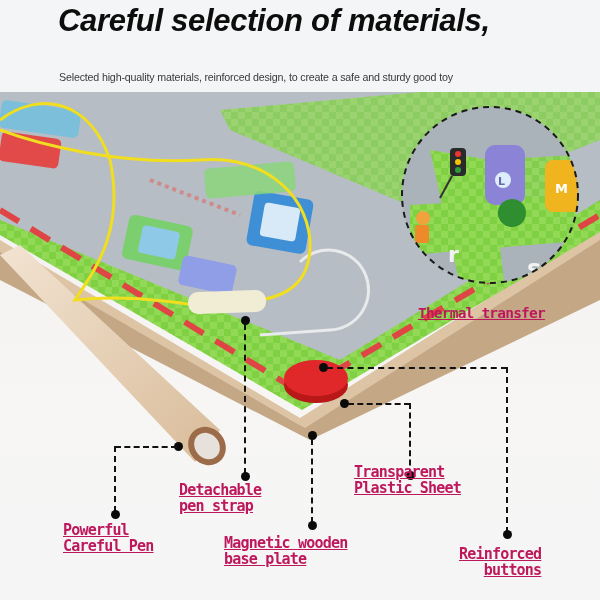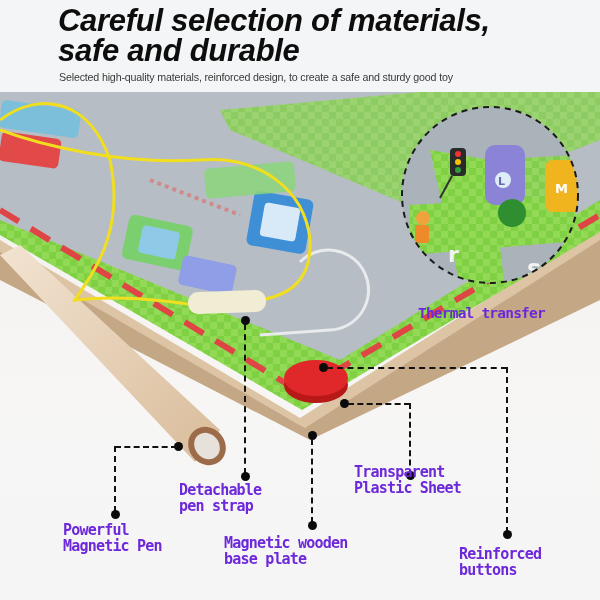--- a/index.html
+++ b/index.html
@@ -5,32 +5,31 @@
   * { margin:0; padding:0; box-sizing:border-box; }
   html, body { width:600px; height:600px; overflow:hidden; background:#f3f3f3; }
   body { position:relative; font-family:"DejaVu Sans", sans-serif; }
 
   .header { position:absolute; left:0; top:0; width:600px; height:92px; background:#f4f5f6; }
   .title { position:absolute; left:58px; top:6px; font-family:"Liberation Sans", sans-serif; font-weight:700; font-style:italic; font-size:31px; line-height:30px; color:#0d0d0d; letter-spacing:-0.3px; }
   .subtitle { position:absolute; left:59px; top:71px; font-family:"Liberation Sans", sans-serif; font-size:11.5px; color:#3a3a3a; letter-spacing:-0.2px; transform:scaleX(0.93); transform-origin:left; white-space:nowrap; }
 
   .photo { position:absolute; left:0; top:92px; width:600px; height:508px; overflow:hidden; background:linear-gradient(180deg,#f1efed 0%,#f7f6f5 60%,#f5f5f5 100%); }
 
-  .label { position:absolute; font-family:"DejaVu Sans Mono", monospace; font-weight:700; font-size:15px; line-height:16px; color:#6d28d9; letter-spacing:-0.8px; white-space:pre-line; }
+  .label { position:absolute; font-family:"DejaVu Sans Mono", monospace; font-weight:700; font-size:15px; line-height:16px; color:#be185d; letter-spacing:-0.8px; white-space:pre-line;text-decoration:underline; }
   .dot { position:absolute; width:9px; height:9px; border-radius:50%; background:#0a0a0a; }
   .vline { position:absolute; width:0; border-left:2px dashed #111; }
   .hline { position:absolute; height:0; border-top:2px dashed #111; }
 </style>
 </head>
 <body>
 
 <div class="header">
   <div class="title">
     <div>Careful selection of materials,</div>
-    <div>safe and durable</div>
   </div>
   <div class="subtitle">Selected high-quality materials, reinforced design, to create a safe and sturdy good toy</div>
 </div>
 
 <div class="photo">
   <svg width="600" height="508" viewBox="0 92 600 508" xmlns="http://www.w3.org/2000/svg" style="position:absolute;left:0;top:0;">
     <defs>
       <pattern id="check" width="14" height="14" patternUnits="userSpaceOnUse">
         <rect width="14" height="14" fill="#7fd042"></rect>
         <rect width="7" height="7" fill="#92da55"></rect>
@@ -131,26 +130,26 @@
 <div class="vline" style="left:409px;top:403px;height:72px;"></div>
 <div class="dot" style="left:406px;top:471px;"></div>
 <div class="label" style="left:354px;top:464px;">Transparent
 Plastic Sheet</div>
 
 <div class="dot" style="left:174px;top:442px;"></div>
 <div class="hline" style="left:115px;top:446px;width:62px;"></div>
 <div class="vline" style="left:114px;top:446px;height:66px;"></div>
 <div class="dot" style="left:111px;top:510px;"></div>
 <div class="label" style="left:63px;top:522px;">Powerful
-Magnetic Pen</div>
+Careful Pen</div>
 
 <div class="dot" style="left:308px;top:431px;"></div>
 <div class="vline" style="left:311px;top:439px;height:84px;"></div>
 <div class="dot" style="left:308px;top:521px;"></div>
 <div class="label" style="left:224px;top:535px;">Magnetic wooden
 base plate</div>
 
 <div class="dot" style="left:319px;top:363px;"></div>
 <div class="hline" style="left:327px;top:367px;width:180px;"></div>
 <div class="vline" style="left:506px;top:367px;height:166px;"></div>
 <div class="dot" style="left:503px;top:530px;"></div>
-<div class="label" style="left:459px;top:546px;">Reinforced
+<div class="label" style="left:459px;top:546px;text-align:right;">Reinforced
 buttons</div>
 
 </body></html>

